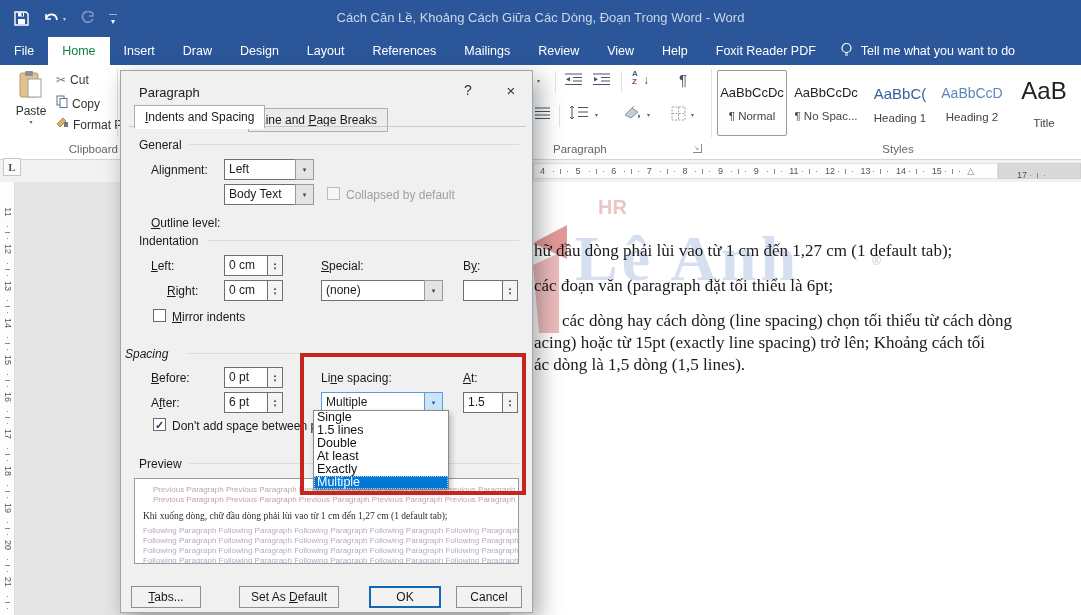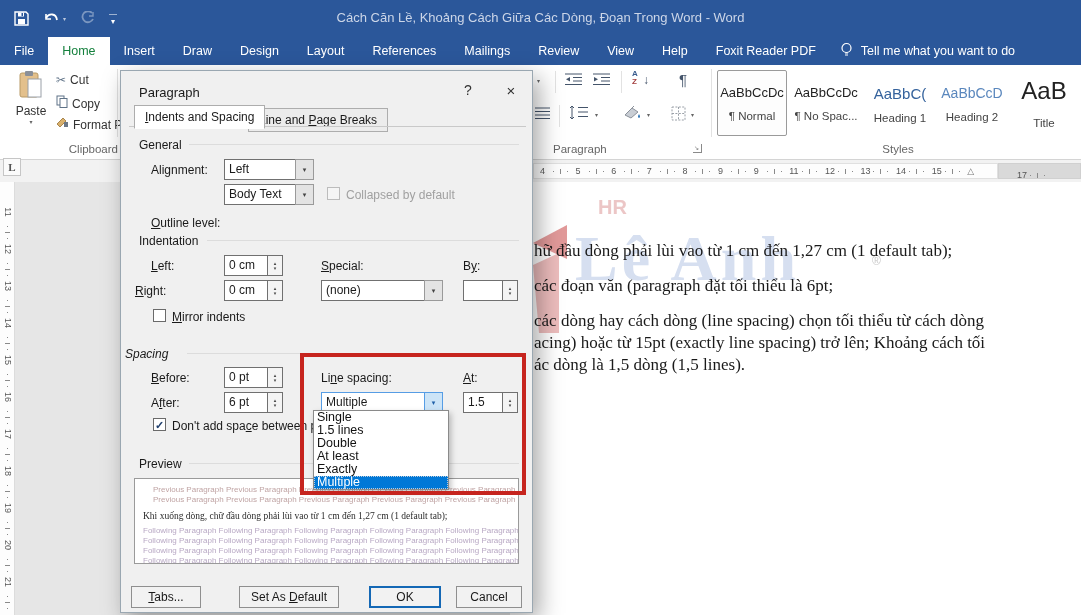--- a/index.html
+++ b/index.html
@@ -319,21 +319,21 @@
   <span class="wm-shape"><svg width="46" height="110" viewBox="0 0 46 110">
         <path d="M0 18 L34 0 L34 34 Z" fill="#d98080" opacity=".8"></path>
         <path d="M0 40 L26 28 L26 108 L6 108 Z" fill="#e4a0a0" opacity=".7"></path>
       </svg></span>
   <span class="wm-hr">HR</span>
   <span class="wm-big">Lê Anh</span>
   <span class="wm-reg">®</span>
 
   <div class="docline" style="top:241px;">hữ đầu dòng phải lùi vao từ 1 cm đến 1,27 cm (1 default tab);</div>
   <div class="docline" style="top:276px;">các đoạn văn (paragraph đặt tối thiểu là 6pt;</div>
-  <div class="docline" style="top:311px;">các dòng hay cách dòng (line spacing) chọn tối thiểu từ cách dòng</div>
+  <div class="docline" style="top:311px;padding-left:28px;">các dòng hay cách dòng (line spacing) chọn tối thiểu từ cách dòng</div>
   <div class="docline" style="top:333px;">acing) hoặc từ 15pt (exactly line spacing) trở lên; Khoảng cách tối</div>
   <div class="docline" style="top:355px;text-align:center;">ác dòng là 1,5 dòng (1,5 lines).</div>
 
   <div class="abs dialog">
     <div class="abs dlg-title">Paragraph</div>
     <div class="abs dlg-help">?</div>
     <div class="abs dlg-close">×</div>
 
     <div class="dtab on" style="left:13px;top:34px;"><u>I</u>ndents and Spacing</div>
     <div class="dtab" style="left:127px;top:37px;">Line and <u>P</u>age Breaks</div>
@@ -353,21 +353,21 @@
     <span class="abs sect" style="left:18px;top:163px;">Indentation</span>
     <div class="sectline" style="left:86px;top:169px;width:312px;"></div>
     <span class="abs sect" style="left:30px;top:188px;"><u>L</u>eft:</span>
     <div class="field" style="left:103px;top:184px;width:44px;">0 cm</div>
     <div class="spin" style="left:147px;top:184px;">
         <span>▴</span>
         <span>▾</span>
       </div>
     <span class="abs sect" style="left:200px;top:188px;"><u>S</u>pecial:</span>
     <span class="abs sect" style="left:342px;top:188px;">B<u>y</u>:</span>
-    <span class="abs sect" style="left:14px;top:213px;"><u>R</u>ight:</span>
+    <span class="abs sect" style="left:46px;top:213px;"><u>R</u>ight:</span>
     <div class="field" style="left:103px;top:209px;width:44px;">0 cm</div>
     <div class="spin" style="left:147px;top:209px;">
         <span>▴</span>
         <span>▾</span>
       </div>
     <div class="field" style="left:200px;top:209px;width:104px;">(none)</div>
     <div class="combo-arrow" style="left:303px;top:209px;">▾</div>
     <div class="field" style="left:342px;top:209px;width:40px;"></div>
     <div class="spin" style="left:382px;top:209px;">
         <span>▴</span>

